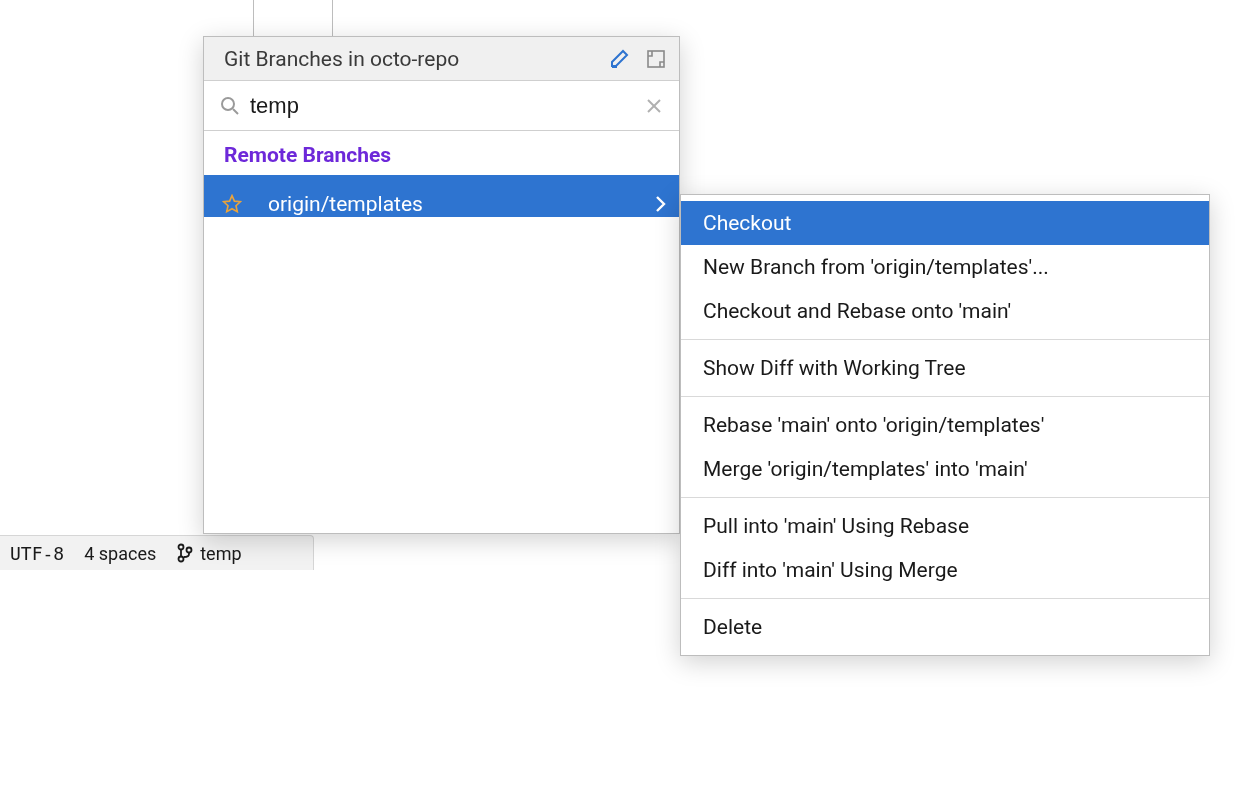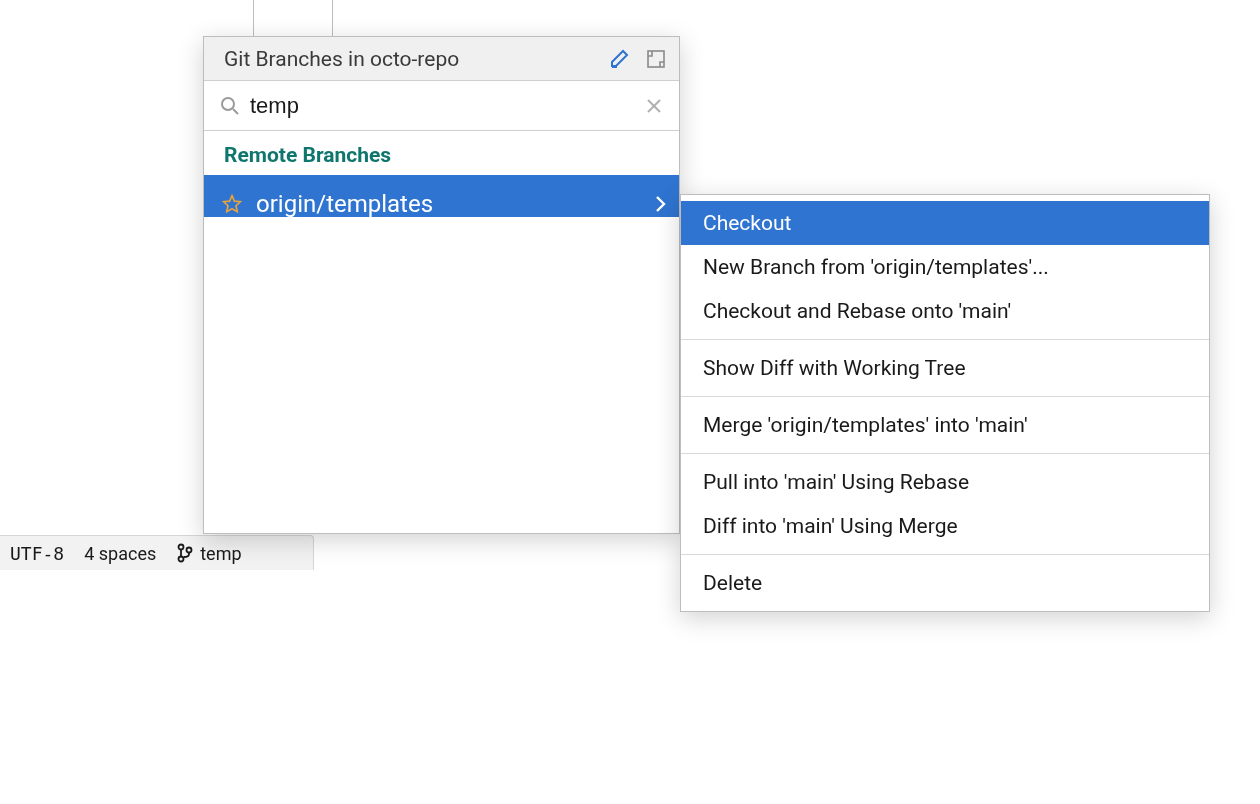--- a/index.html
+++ b/index.html
@@ -79,29 +79,29 @@
   border: none;
   outline: none;
   font-size: 22px;
   color: #1a1a1a;
   background: transparent;
 }
 .section-header {
   padding: 12px 20px 8px 20px;
   font-size: 21px;
   font-weight: 700;
-  color: #0f766e;
+  color: #6d28d9;
 }
 .branch-item {
   height: 42px;
   display: flex;
   align-items: center;
   padding: 16px 12px 0 18px;
-  font-size: 24px;
-  gap: 14px;
+  font-size: 21px;
+  gap: 26px;
   cursor: pointer;
 }
 .branch-item.selected { background: #2e74d0; color: #fff; }
 .branch-item .spacer { flex: 1; }
 .submenu {
   position: absolute;
   left: 680px;
   top: 194px;
   width: 530px;
   background: #fff;
@@ -214,20 +214,23 @@
     </div>
     <div class="menu-item">
       <span>Checkout and Rebase onto 'main'</span>
     </div>
     <div class="menu-sep"></div>
     <div class="menu-item">
       <span>Show Diff with Working Tree</span>
     </div>
     <div class="menu-sep"></div>
     <div class="menu-item">
+      <span>Rebase 'main' onto 'origin/templates'</span>
+    </div>
+    <div class="menu-item">
       <span>Merge 'origin/templates' into 'main'</span>
     </div>
     <div class="menu-sep"></div>
     <div class="menu-item">
       <span>Pull into 'main' Using Rebase</span>
     </div>
     <div class="menu-item">
       <span>Diff into 'main' Using Merge</span>
     </div>
     <div class="menu-sep"></div>

